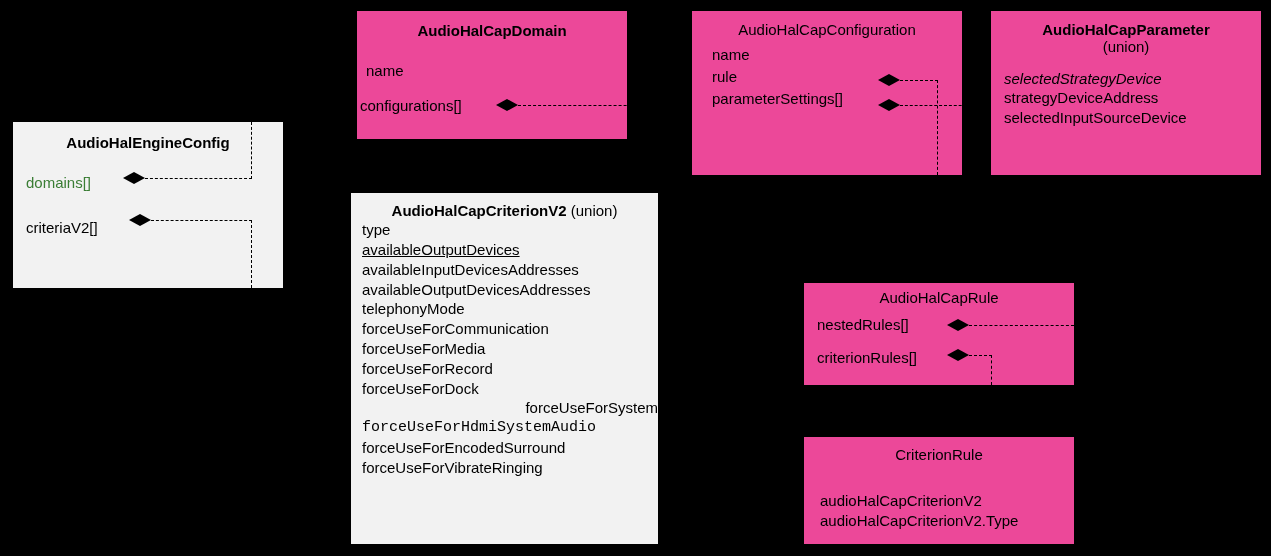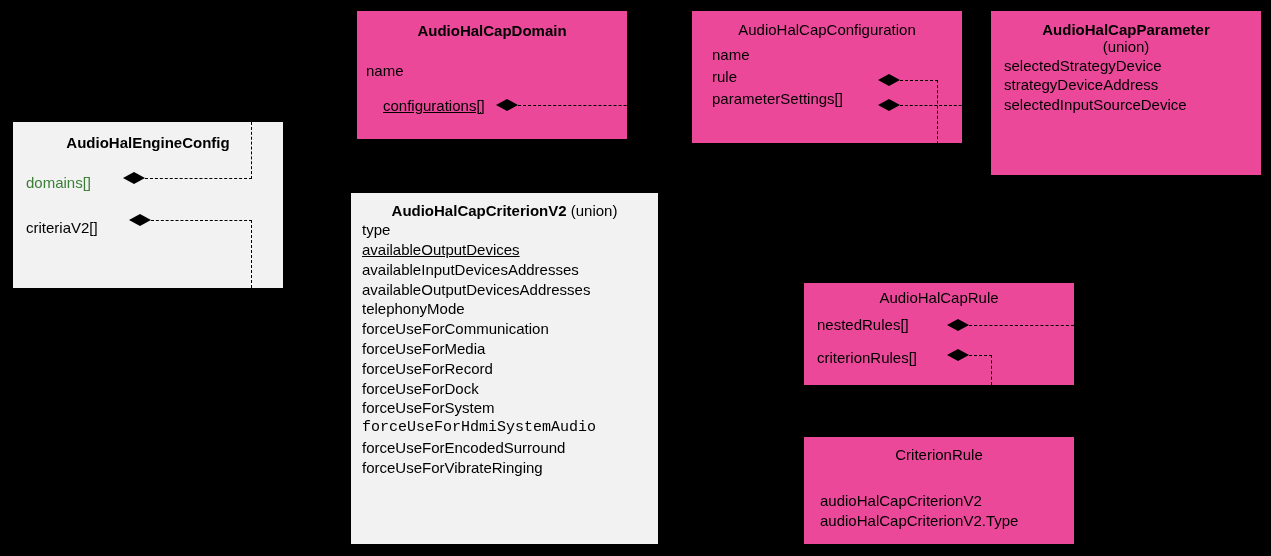--- a/index.html
+++ b/index.html
@@ -80,64 +80,64 @@
 
   <div class="conn-h" style="left:145px; top:178px; width:107px;"></div>
   <div class="conn-v" style="left:251px; top:122px; height:57px;"></div>
 
   <div class="conn-h" style="left:151px; top:220px; width:101px;"></div>
   <div class="conn-v" style="left:251px; top:220px; height:68px;"></div>
 
   <div class="uml-box box-green" style="left:357px; top:11px; width:270px; height:128px;">
     <div class="box-title bold" style="margin-top:11px;">AudioHalCapDomain</div>
     <div class="attr" style="margin-top:24px; margin-left:9px;">name</div>
-    <div class="attr" style="margin-top:18px; margin-left:26px;text-decoration:underline;">configurations[]</div>
+    <div class="attr" style="margin-top:18px; margin-left:3px;">configurations[]</div>
   </div>
   <div class="diamond" style="left:496px; top:99px;"></div>
   <div class="conn-h" style="left:518px; top:105px; width:174px;"></div>
 
-  <div class="uml-box box-green" style="left:692px; top:11px; width:270px; height:132px;">
+  <div class="uml-box box-green" style="left:692px; top:11px; width:270px; height:164px;">
     <div class="box-title" style="margin-top:10px;">AudioHalCapConfiguration</div>
     <div class="attr" style="margin-top:9px; margin-left:20px;">name</div>
     <div class="attr" style="margin-top:5px; margin-left:20px;">rule</div>
     <div class="attr" style="margin-top:5px; margin-left:20px;">parameterSettings[]</div>
   </div>
   <div class="diamond" style="left:878px; top:74px;"></div>
   <div class="diamond" style="left:878px; top:99px;"></div>
 
   <div class="conn-h" style="left:900px; top:80px; width:38px;"></div>
   <div class="conn-v" style="left:937px; top:80px; height:95px;"></div>
 
   <div class="conn-h" style="left:900px; top:105px; width:91px;"></div>
 
   <div class="uml-box box-green" style="left:991px; top:11px; width:270px; height:164px;">
     <div class="box-title bold" style="margin-top:10px;">
       <span>AudioHalCapParameter</span>
     </div>
     <div class="box-title sub" style="font-weight:normal;">(union)</div>
-    <div class="attr" style="margin-top:2px; margin-left:13px;">selectedStrategyDevice</div>
+    <div class="attr" style="margin-top:15px; margin-left:13px;font-style:italic;">selectedStrategyDevice</div>
     <div class="attr" style="margin-top:3px; margin-left:13px;">strategyDeviceAddress</div>
     <div class="attr" style="margin-top:3px; margin-left:13px;">selectedInputSourceDevice</div>
   </div>
 
   <div class="uml-box box-grey" style="left:351px; top:193px; width:307px; height:351px;">
     <div class="box-title" style="margin-top:9px;">
       <span class="bold" style="font-weight:bold;">AudioHalCapCriterionV2</span>
       <span class="sub">(union)</span>
     </div>
     <div class="attr" style="margin-top:3px; margin-left:11px;">type</div>
     <div class="attr" style="margin-top:3px; margin-left:11px;text-decoration:underline;">availableOutputDevices</div>
     <div class="attr" style="margin-top:3px; margin-left:11px;">availableInputDevicesAddresses</div>
     <div class="attr" style="margin-top:3px; margin-left:11px;">availableOutputDevicesAddresses</div>
     <div class="attr" style="margin-top:3px; margin-left:11px;">telephonyMode</div>
     <div class="attr" style="margin-top:3px; margin-left:11px;">forceUseForCommunication</div>
     <div class="attr" style="margin-top:3px; margin-left:11px;">forceUseForMedia</div>
     <div class="attr" style="margin-top:3px; margin-left:11px;">forceUseForRecord</div>
     <div class="attr" style="margin-top:3px; margin-left:11px;">forceUseForDock</div>
-    <div class="attr" style="margin-top:3px; margin-left:11px;">forceUseForSystem</div>
+    <div class="attr" style="margin-top:3px; margin-left:11px;text-align:right;">forceUseForSystem</div>
     <div class="attr" style="margin-top:3px; margin-left:11px;font-family:Liberation Mono, monospace;">forceUseForHdmiSystemAudio</div>
     <div class="attr" style="margin-top:3px; margin-left:11px;">forceUseForEncodedSurround</div>
     <div class="attr" style="margin-top:3px; margin-left:11px;">forceUseForVibrateRinging</div>
   </div>
 
   <div class="uml-box box-green" style="left:804px; top:283px; width:270px; height:102px;">
     <div class="box-title" style="margin-top:6px;">AudioHalCapRule</div>
     <div class="attr" style="margin-top:11px; margin-left:13px;">nestedRules[]</div>
     <div class="attr" style="margin-top:16px; margin-left:13px;">criterionRules[]</div>
   </div>

